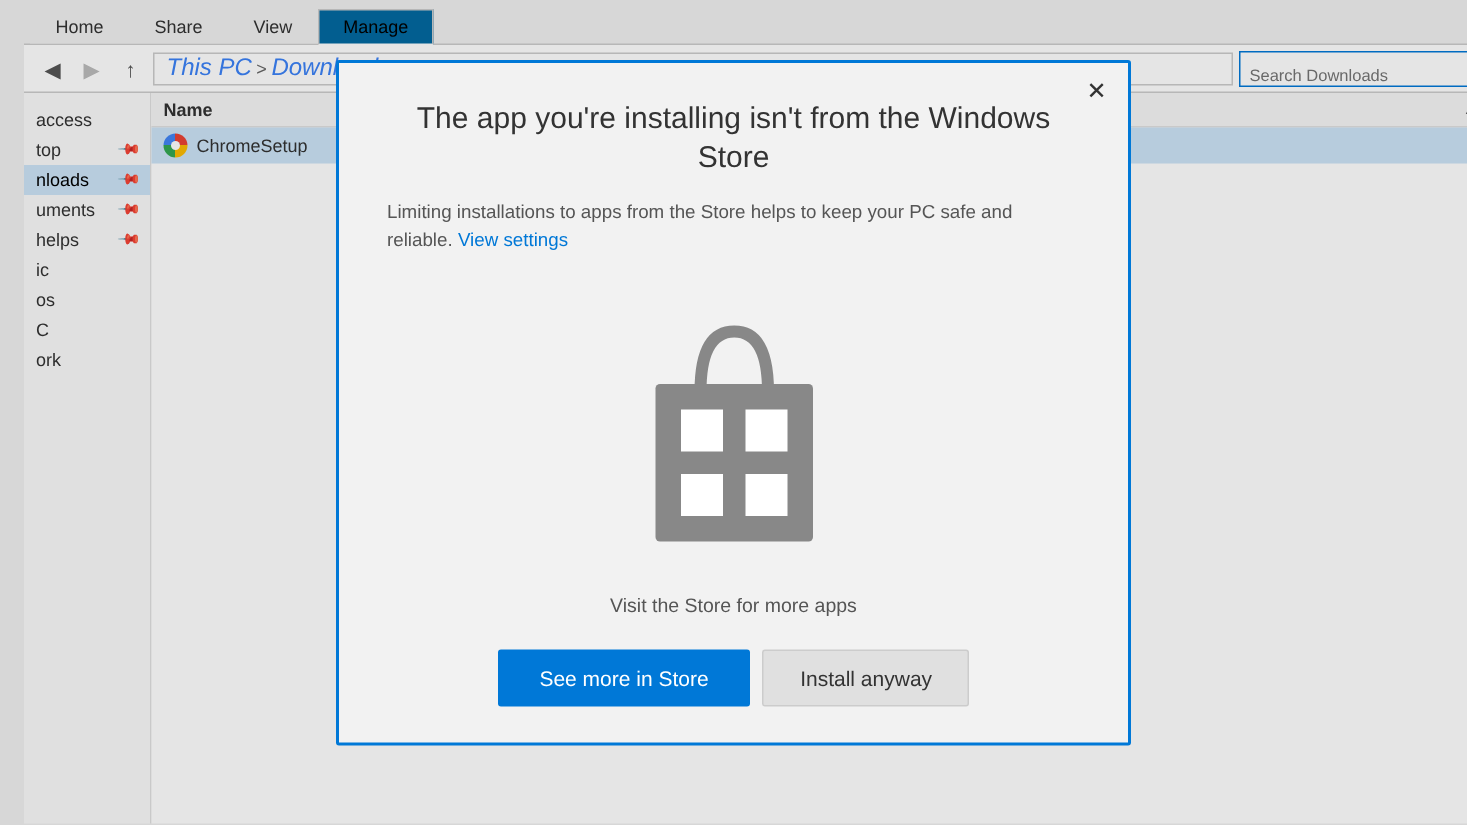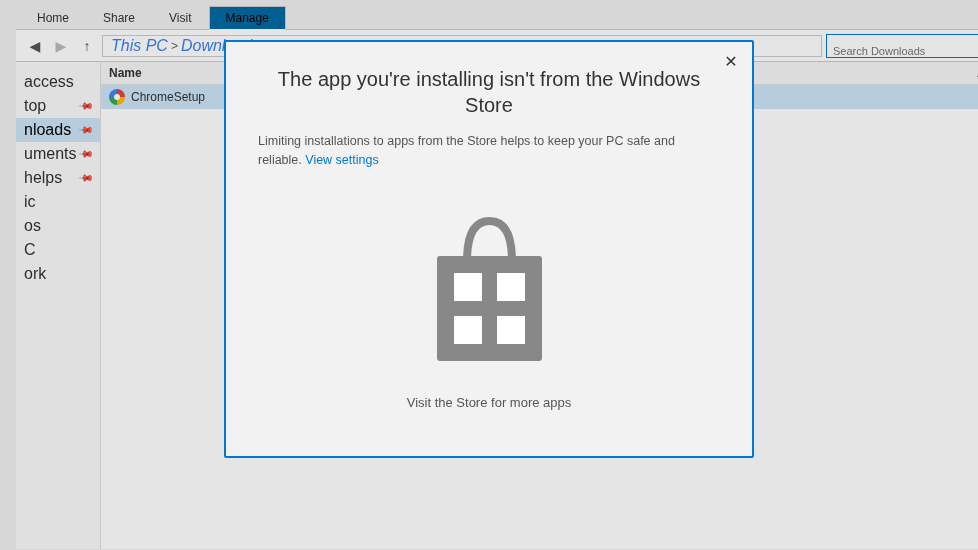--- a/index.html
+++ b/index.html
@@ -135,21 +135,21 @@
       background: #cce4f7;
       color: #000;
     }
     .pin-icon {
       font-size: 10px;
       color: #888;
       transform: rotate(45deg);
       display: inline-block;
     }
     .sidebar-name {
-      font-size: 16px;
+      font-size: 12px;
     }
 
     
     .file-list {
       flex: 1;
       background: #fff;
       border-right: 1px solid #e0e0e0;
     }
     .file-list-header {
       display: flex;
@@ -294,21 +294,21 @@
     }
   </style>
 </head>
 <body>
 
 <div class="explorer-bg">
 
   <div class="ribbon-tabs">
     <div class="ribbon-tab">Home</div>
     <div class="ribbon-tab">Share</div>
-    <div class="ribbon-tab">Visit</div>
+    <div class="ribbon-tab">View</div>
     <div class="ribbon-tab active">Manage</div>
   </div>
 
   <div class="address-row">
     <button class="nav-btn">◀</button>
     <button class="nav-btn" style="color:#bbb;">▶</button>
     <button class="nav-btn">↑</button>
     <div class="address-bar">
       <span class="address-crumb">This PC</span>
       <span class="address-sep"> &gt; </span>
@@ -391,14 +391,18 @@
 
         <rect x="42" y="77" width="28" height="28" fill="white"></rect>
         <rect x="85" y="77" width="28" height="28" fill="white"></rect>
         <rect x="42" y="120" width="28" height="28" fill="white"></rect>
         <rect x="85" y="120" width="28" height="28" fill="white"></rect>
       </svg>
     </div>
 
     <div class="visit-text">Visit the Store for more apps</div>
 
+    <div class="dialog-buttons">
+      <button class="btn-primary">See more in Store</button>
+      <button class="btn-secondary">Install anyway</button>
+    </div>
   </div>
 </div>
 
 </body></html>

